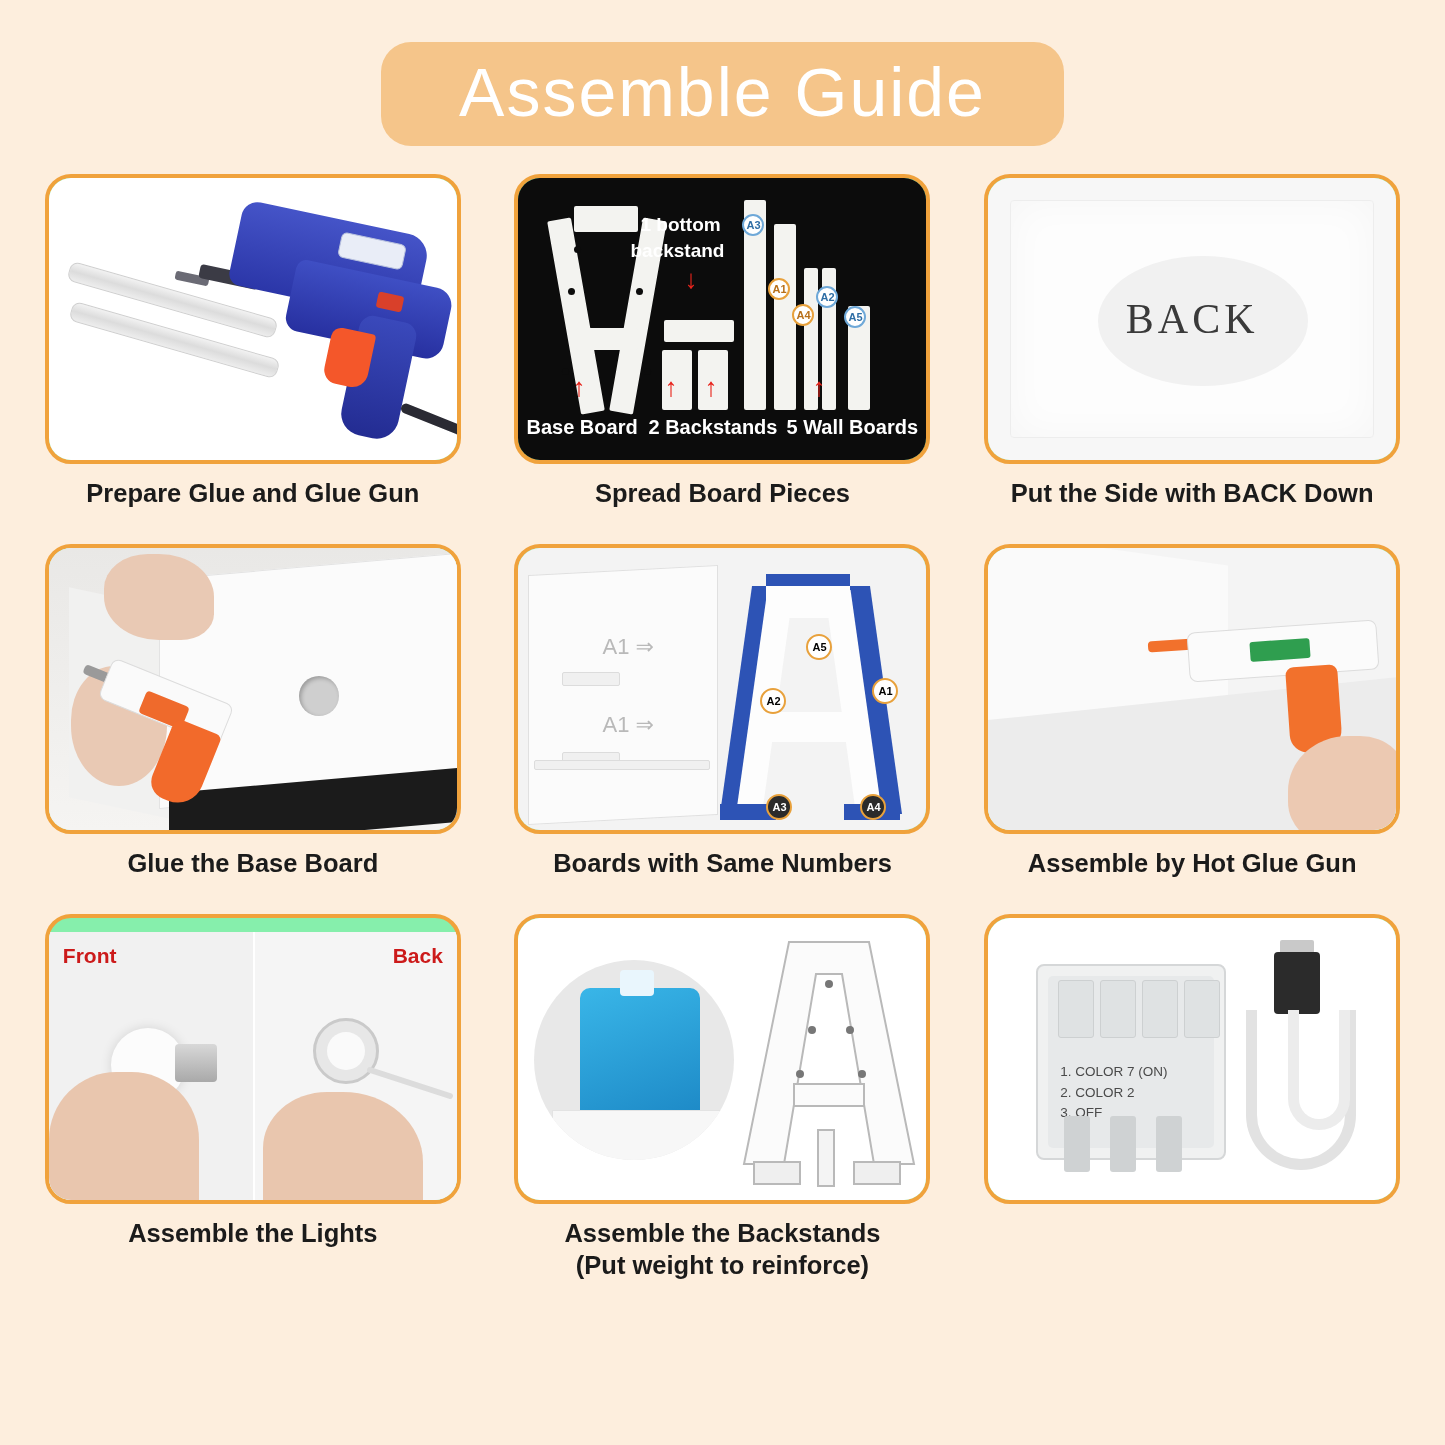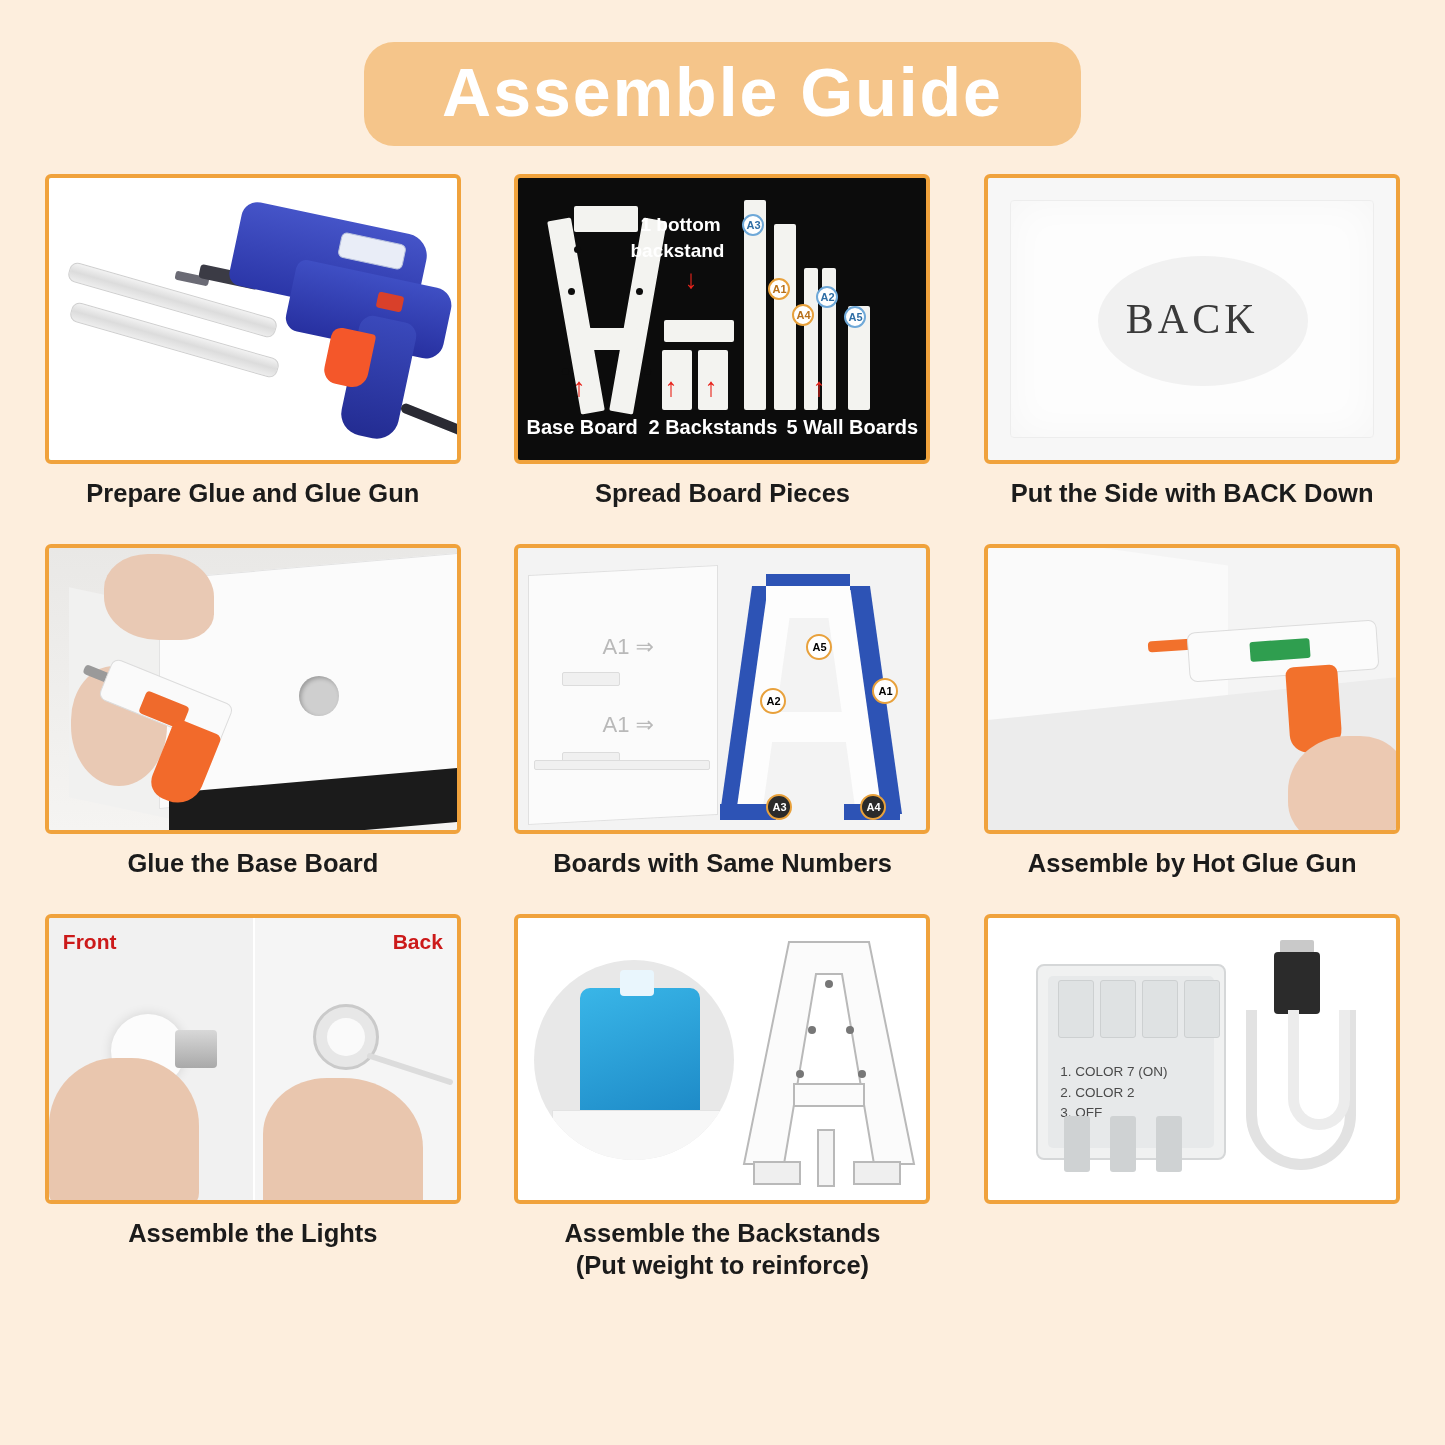--- a/index.html
+++ b/index.html
@@ -27,21 +27,21 @@
     background: #f5c58a;
     border-radius: 30px;
     padding: 16px 78px 20px 78px;
     display: flex;
     align-items: center;
     justify-content: center;
   }
   .header-title {
     color: #ffffff;
     font-size: 68px;
-    font-weight: bold;
+    font-weight: normal;
     letter-spacing: 2px;
     line-height: 1;
   }
   
   .grid {
     display: grid;
     grid-template-columns: repeat(3, 1fr);
     grid-template-rows: repeat(3, 1fr);
     column-gap: 16px;
     row-gap: 4px;
@@ -49,21 +49,21 @@
   }
   .cell {
     display: flex;
     flex-direction: column;
     align-items: center;
   }
   .frame {
     width: 416px;
     height: 290px;
     border: 4px solid #f0a23c;
-    border-radius: 6px;
+    border-radius: 26px;
     background: #86efac;
     overflow: hidden;
     position: relative;
   }
   .caption {
     margin-top: 14px;
     font-size: 25.5px;
     font-weight: bold;
     color: #1b1b1b;
     text-align: center;
@@ -222,21 +222,21 @@
   .p6 .wgun-green { position: absolute; left: 262px; top: 92px; width: 60px; height: 20px;
               background: #2f9e4f; border-radius: 3px; transform: rotate(-4deg); }
   .p6 .wgun-tip { position: absolute; left: 160px; top: 92px; width: 46px; height: 11px;
               background: #f2712c; border-radius: 4px; transform: rotate(-4deg); }
   .p6 .wgun-handle { position: absolute; left: 300px; top: 118px; width: 52px; height: 86px;
               background: #f2712c; border-radius: 8px 8px 22px 18px; transform: rotate(-4deg); }
   .p6 .hand { position: absolute; left: 300px; top: 188px; width: 120px; height: 110px;
               background: #ecc9b2; border-radius: 50% 40% 20% 40%; }
 
   
-  .p7 { width: 100%; height: 100%; position: relative; background: #efefef; display: flex; }
+  .p7 { width: 100%; height: 100%; position: relative; background: #efefef; display: flex; margin-top: 14px; }
   .p7 .half { position: relative; width: 50%; height: 100%; overflow: hidden; }
   .p7 .half.left { background: #f1f1f1; }
   .p7 .half.right { background: #f5f5f5; border-left: 2px solid #ffffff; }
   .tag-red { position: absolute; font-size: 21px; font-weight: bold; color: #cc1a1a; }
   .p7 .bulb { position: absolute; left: 62px; top: 96px; width: 74px; height: 74px;
               border-radius: 50%; background: #fcfcfc; box-shadow: 0 0 12px rgba(0,0,0,.12); }
   .p7 .bulb-base { position: absolute; left: 126px; top: 112px; width: 42px; height: 38px;
               background: linear-gradient(180deg,#d8d8d8,#a9a9a9); border-radius: 4px; }
   .p7 .hand-l { position: absolute; left: 0px; top: 140px; width: 150px; height: 150px;
               background: #e9c6ae; border-radius: 45% 45% 10% 10%; }

